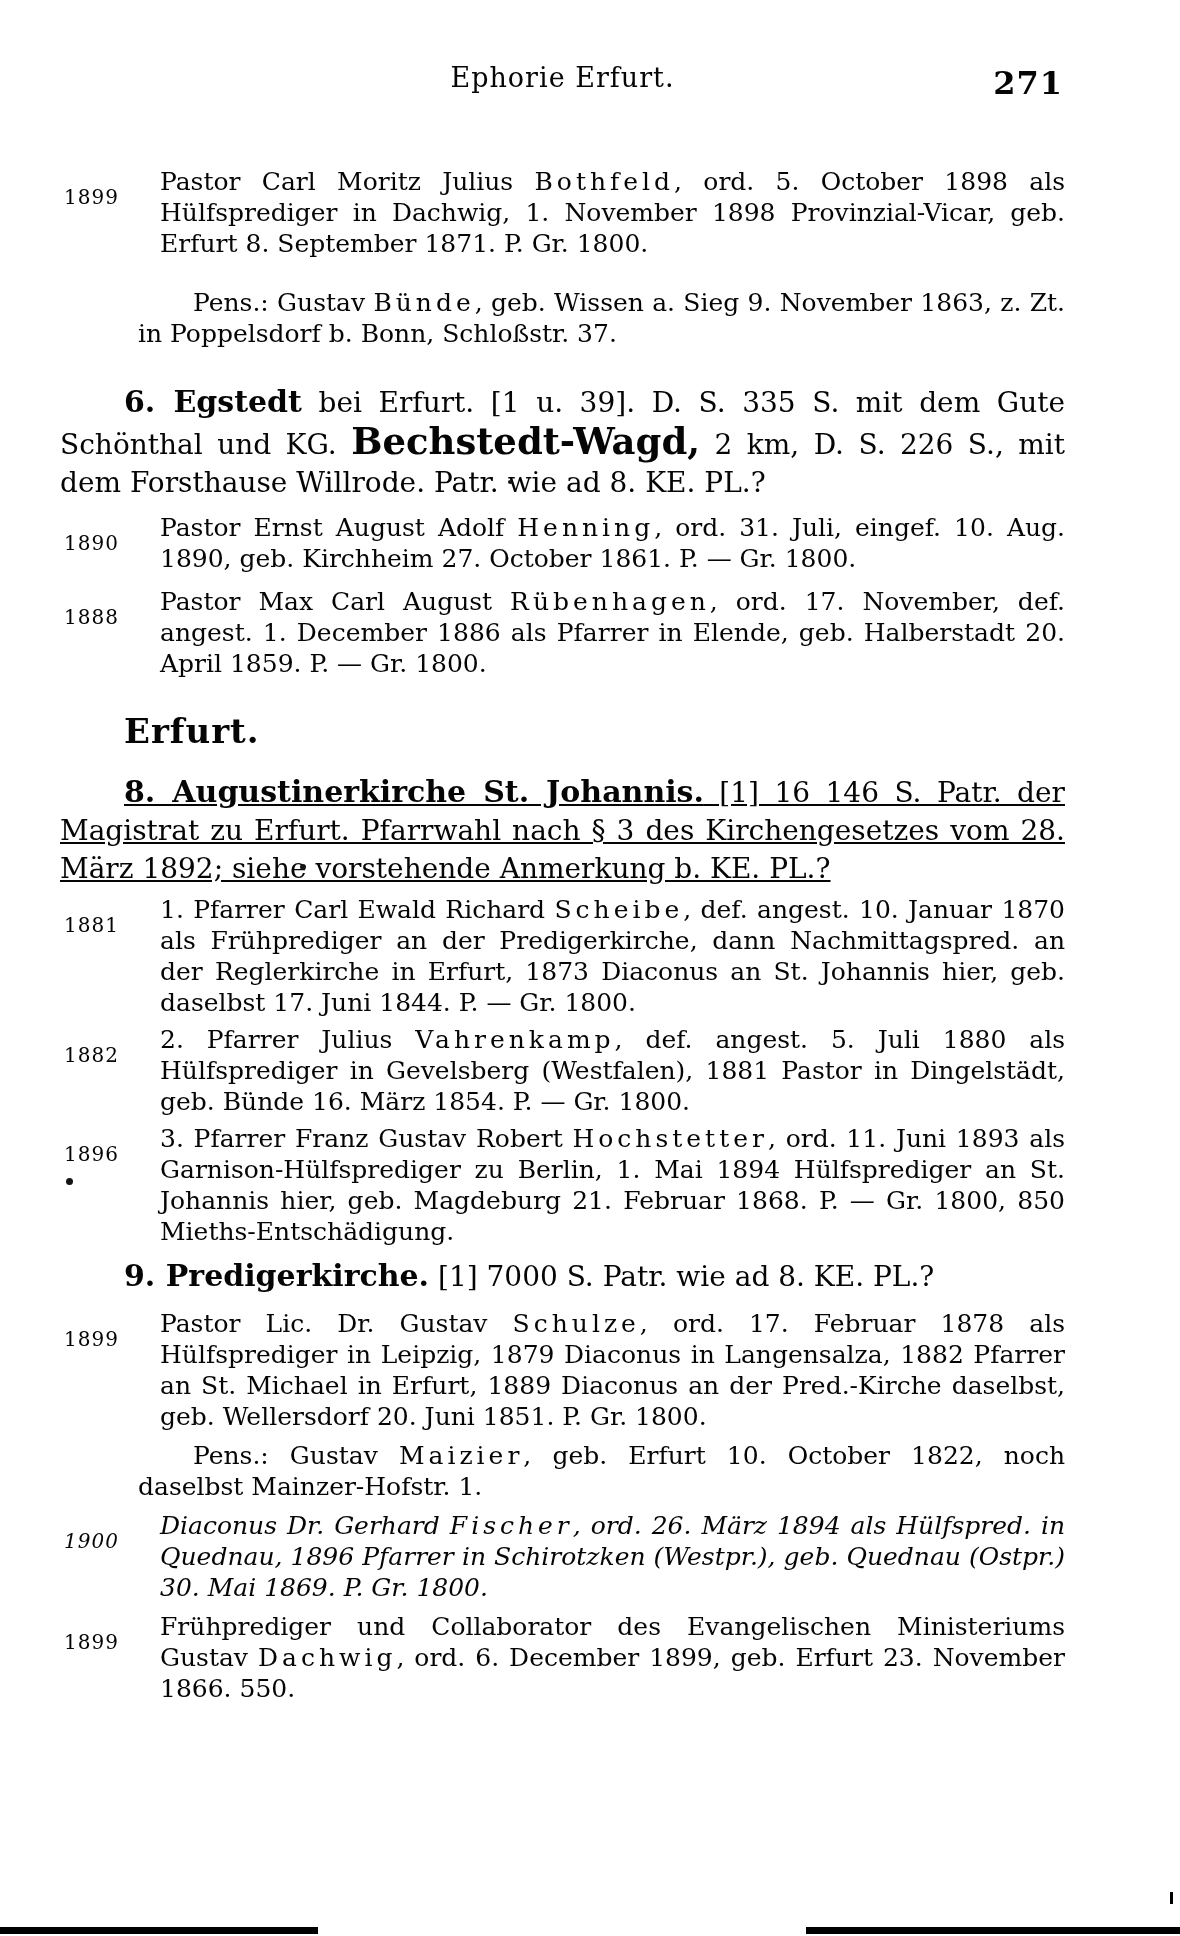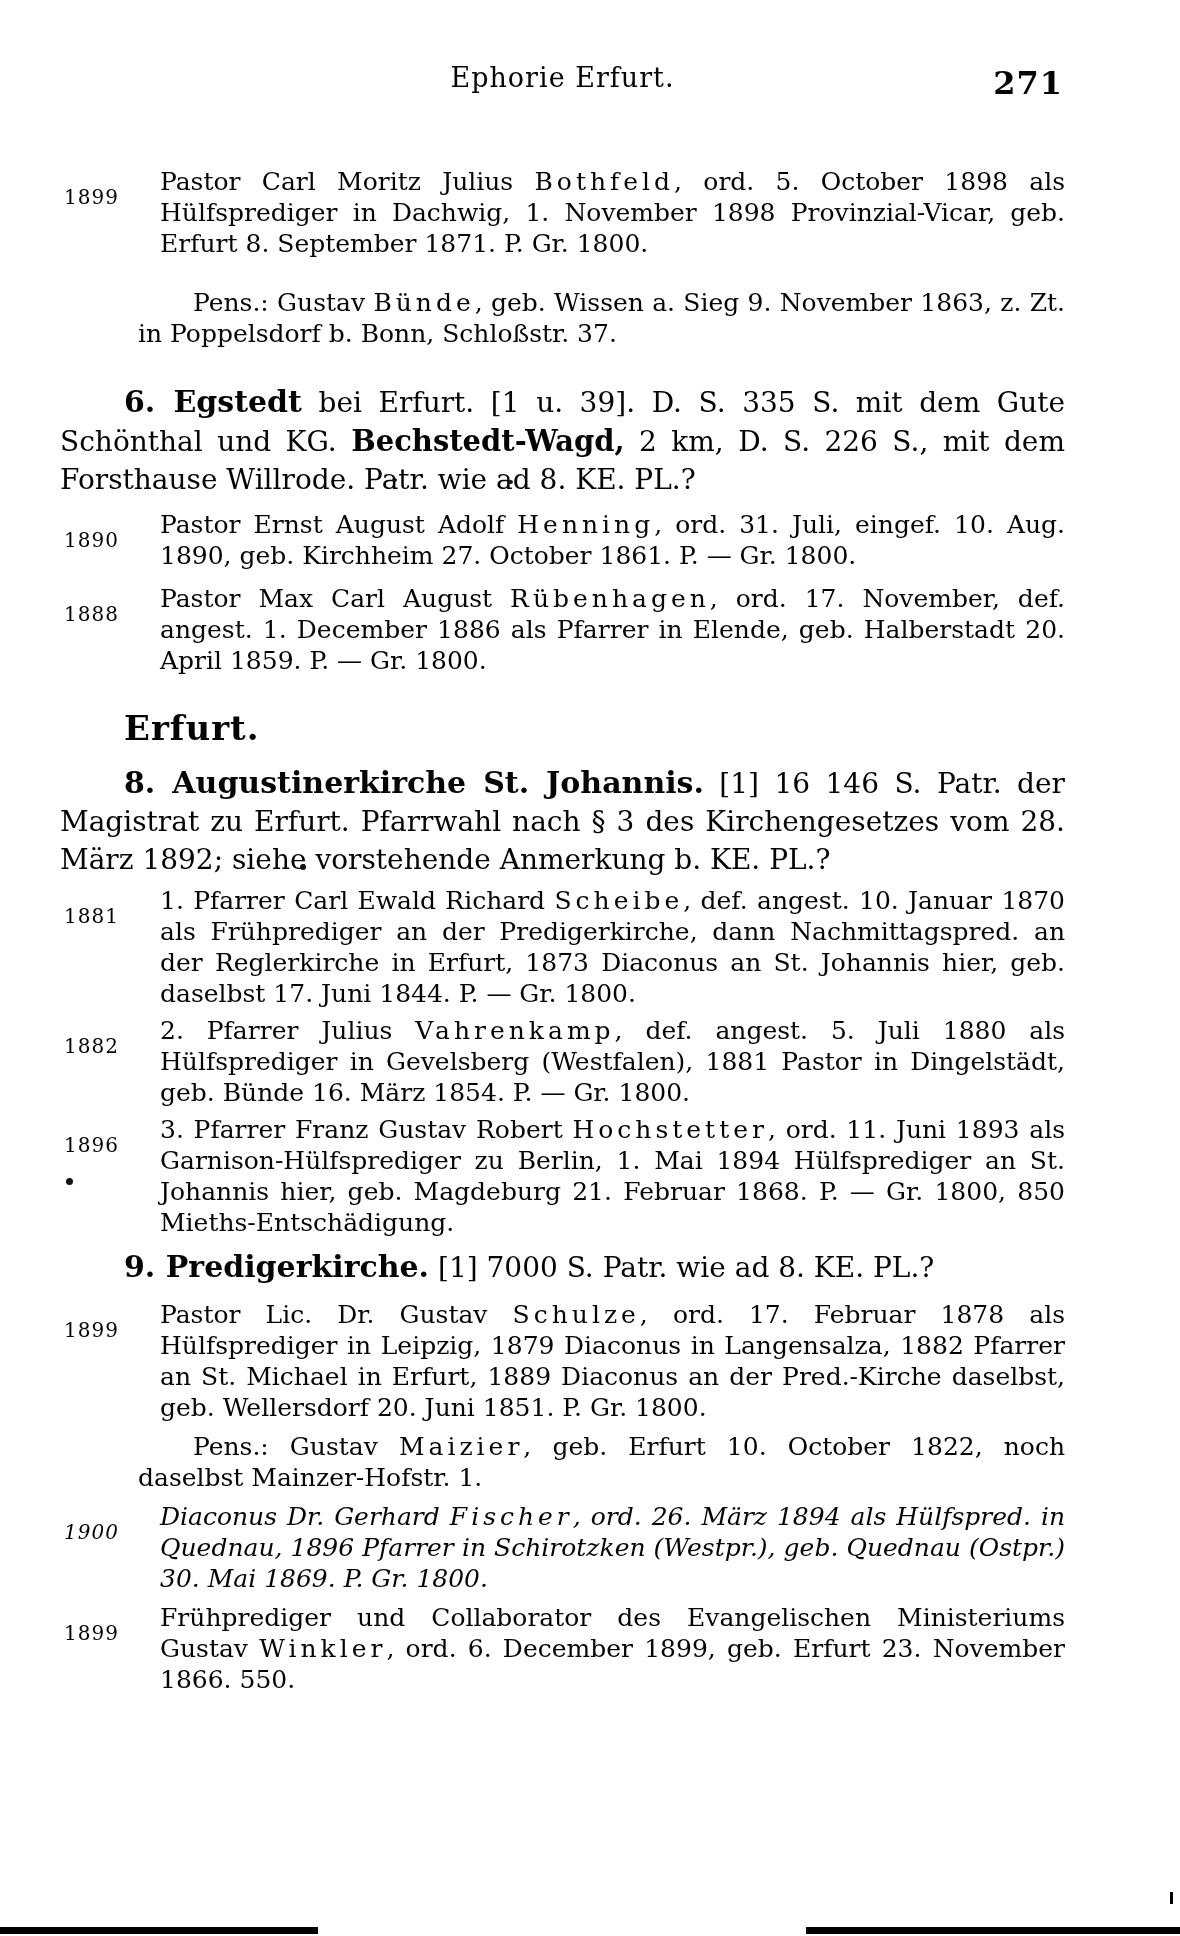--- a/index.html
+++ b/index.html
@@ -29,33 +29,33 @@
   
   .pens{
     margin-left:78px;font-size:25px;line-height:31px;
     text-align:justify;text-indent:55px;
   }
   
   .section{
     font-size:28px;line-height:38px;text-align:justify;text-indent:64px;
   }
   .section .lead{font-weight:bold;font-size:30px;}
-  .section .bold-inline{font-weight:bold;font-size:29px;margin-top:28px;}
+  .section .bold-inline{font-weight:bold;font-size:37px;margin-top:28px;}
   .place-heading{
     font-size:34px;font-weight:bold;margin-left:64px;letter-spacing:1px;
   }
   
   .m-entry1{margin-top:58px;}
   .m-pens1{margin-top:28px;}
   .m-sec6{margin-top:34px;}
   .m-e1890{margin-top:10px;}
   .m-sec7{margin-top:36px;}
   .m-e1888{margin-top:12px;}
   .m-erfurt{margin-top:32px;}
-  .m-sec8{margin-top:16px;}
+  .m-sec8{margin-top:22px;text-decoration:underline;}
   .m-e1881{margin-top:6px;}
   .m-e1882{margin-top:6px;}
   .m-e1896{margin-top:6px;}
   .m-sec9{margin-top:10px;}
   .m-schulze{margin-top:12px;}
   .m-pens2{margin-top:8px;}
   .m-e1900{margin-top:8px;font-style:italic;}
   .m-winkler{margin-top:8px;}
   
   .bar{position:absolute;background:#000;height:7px;top:1927px;}
@@ -127,21 +127,21 @@
 
   <div class="pens m-pens2">
     <span>Pens.:</span><span> Gustav </span><span class="sp">Maizier</span><span>, geb. Erfurt 10. October 1822, noch daselbst Mainzer-Hofstr. 1.</span>
   </div>
 
   <div class="entry m-e1900">
     <span class="year">1900</span><span>Diaconus Dr. Gerhard </span><span class="sp">Fischer</span><span>, ord. 26. März 1894 als Hülfspred. in Quednau, 1896 Pfarrer in Schirotzken (Westpr.), geb. Quednau (Ostpr.) 30. Mai 1869.  P.  Gr. 1800.</span>
   </div>
 
   <div class="entry m-winkler">
-    <span class="year">1899</span><span>Frühprediger und Collaborator des Evangelischen Ministeriums Gustav </span><span class="sp">Winkler</span><span>, ord. 6. December 1899, geb. Erfurt 23. November 1866.  550.</span>
+    <span class="year">1899</span><span>Frühprediger und Collaborator des Evangelischen Ministeriums Gustav </span><span class="sp">Dachwig</span><span>, ord. 6. December 1899, geb. Erfurt 23. November 1866.  550.</span>
   </div>
 
 </div>
 
 <div class="speck s1"></div>
 <div class="speck s2"></div>
 <div class="speck s3"></div>
 <div class="speck s4"></div>
 <div class="bar left"></div>
 <div class="bar right"></div>

